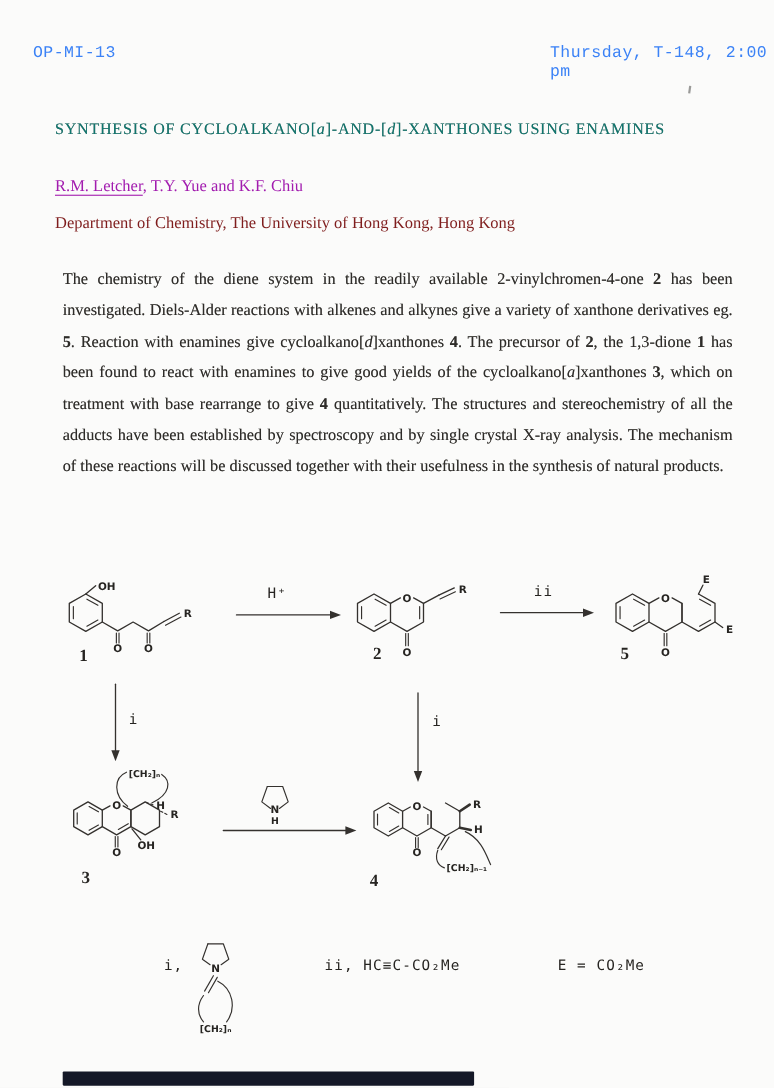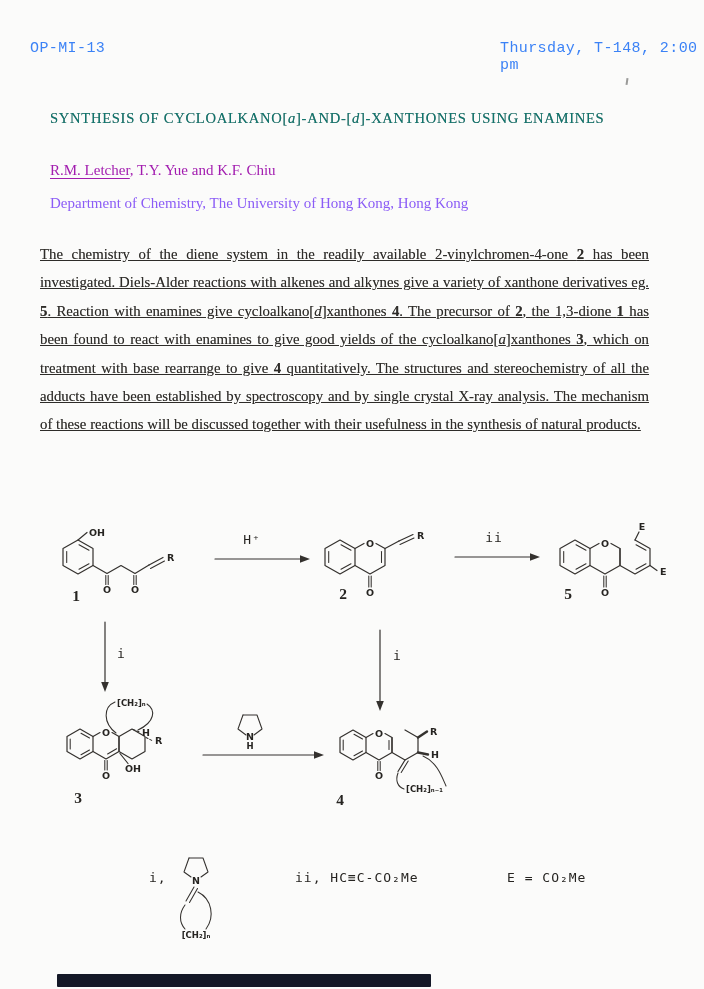--- a/index.html
+++ b/index.html
@@ -13,24 +13,24 @@
   .hdr-left{left:30px;}
   .hdr-right{left:480px;margin-left:20px;}
   .speck{position:absolute; left:626px; top:78px; width:2px; height:7px;
          background:#9a9a98; transform:rotate(8deg);}
   .title{position:absolute; left:50px; top:110px; width:620px;
          font-size:14.6px; letter-spacing:.7px; color:#0f766e;
          text-shadow:0 0 .4px rgba(46,44,41,.55);}
   .title i{font-style:italic;}
   .authors{position:absolute; left:50px; top:162px; font-size:15px; color:#a21caf;}
   .authors .u{text-decoration:underline; text-underline-offset:3px;}
-  .affil{position:absolute; left:50px; top:195px; font-size:15px; color:#8b5cf6;}
-  .abstract{position:absolute; left:40px; top:240px; width:609px;
+  .affil{position:absolute; left:50px; top:195px; font-size:15px; color:#7f1d1d;}
+  .abstract{position:absolute; left:57px; top:240px; width:609px;
             font-size:14.8px; line-height:28.4px; text-align:justify;
-            color:#2e2c29; text-shadow:0 0 .4px rgba(46,44,41,.5); margin:0;text-decoration:underline;}
+            color:#2e2c29; text-shadow:0 0 .4px rgba(46,44,41,.5); margin:0;}
   .abstract b{font-weight:700;}
   .abstract i{font-style:italic;}
   svg.scheme{position:absolute; left:0; top:500px;}
   svg.scheme path, svg.scheme line, svg.scheme polyline{
     fill:none; stroke:#34312e; stroke-width:1.2; stroke-linecap:round; stroke-linejoin:round;}
   svg.scheme .thin{stroke-width:1.05;}
   svg.scheme .wedge{stroke-width:2.4;}
   svg.scheme .dash{stroke-dasharray:2.2,2; stroke-width:1.05;}
   svg.scheme polygon.head{fill:#34312e; stroke:none;}
   svg.scheme text{fill:#262421; stroke:none;}

